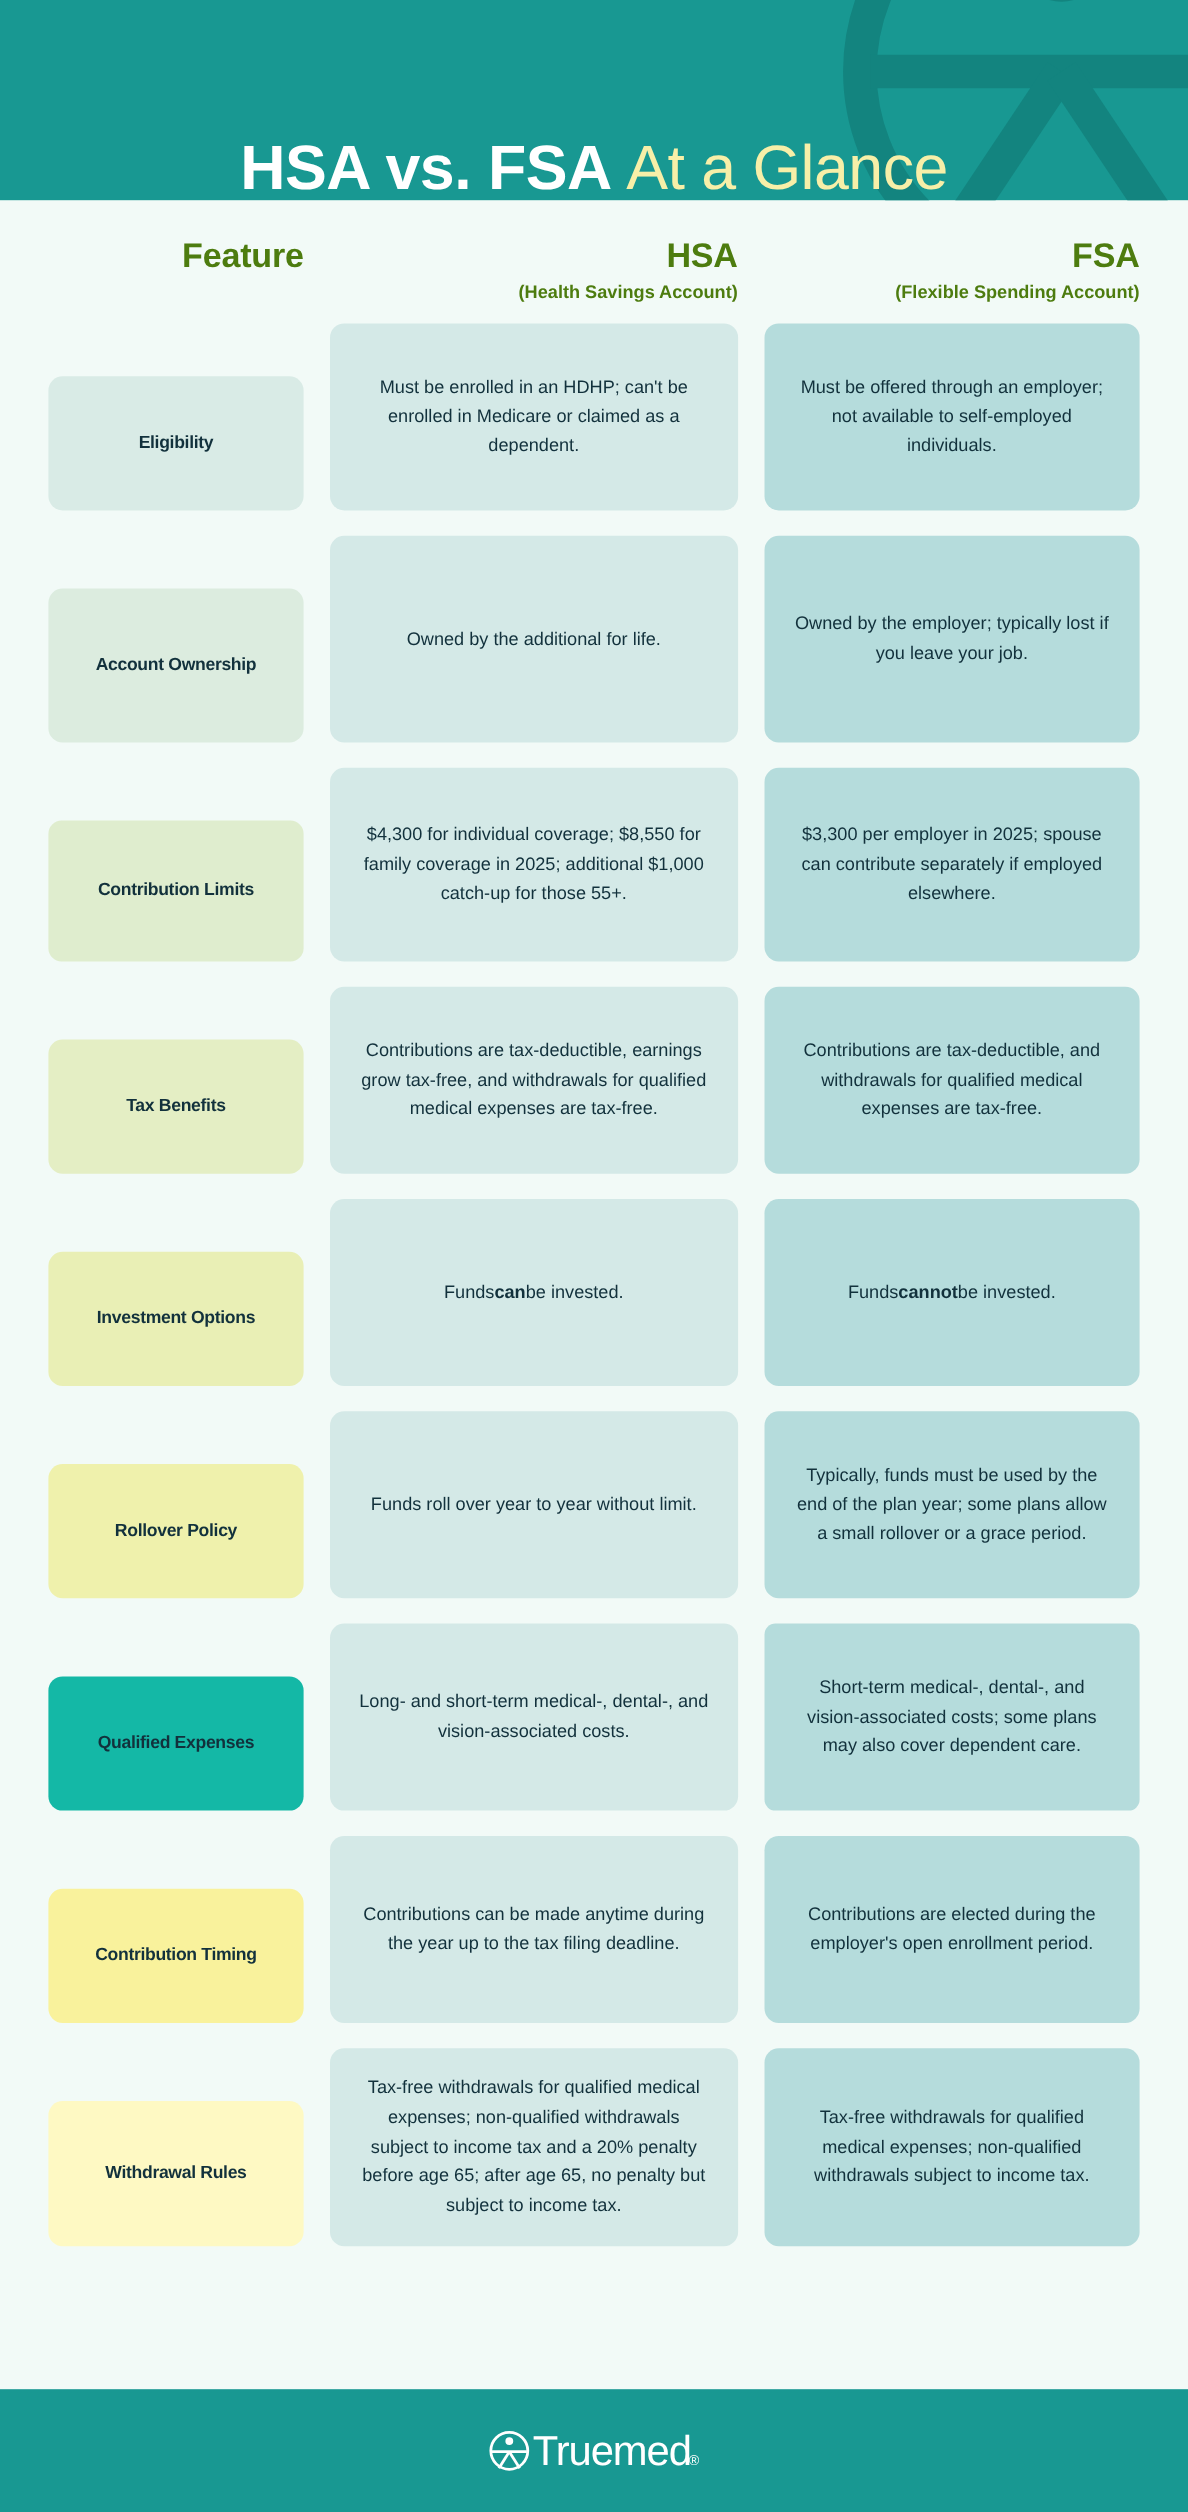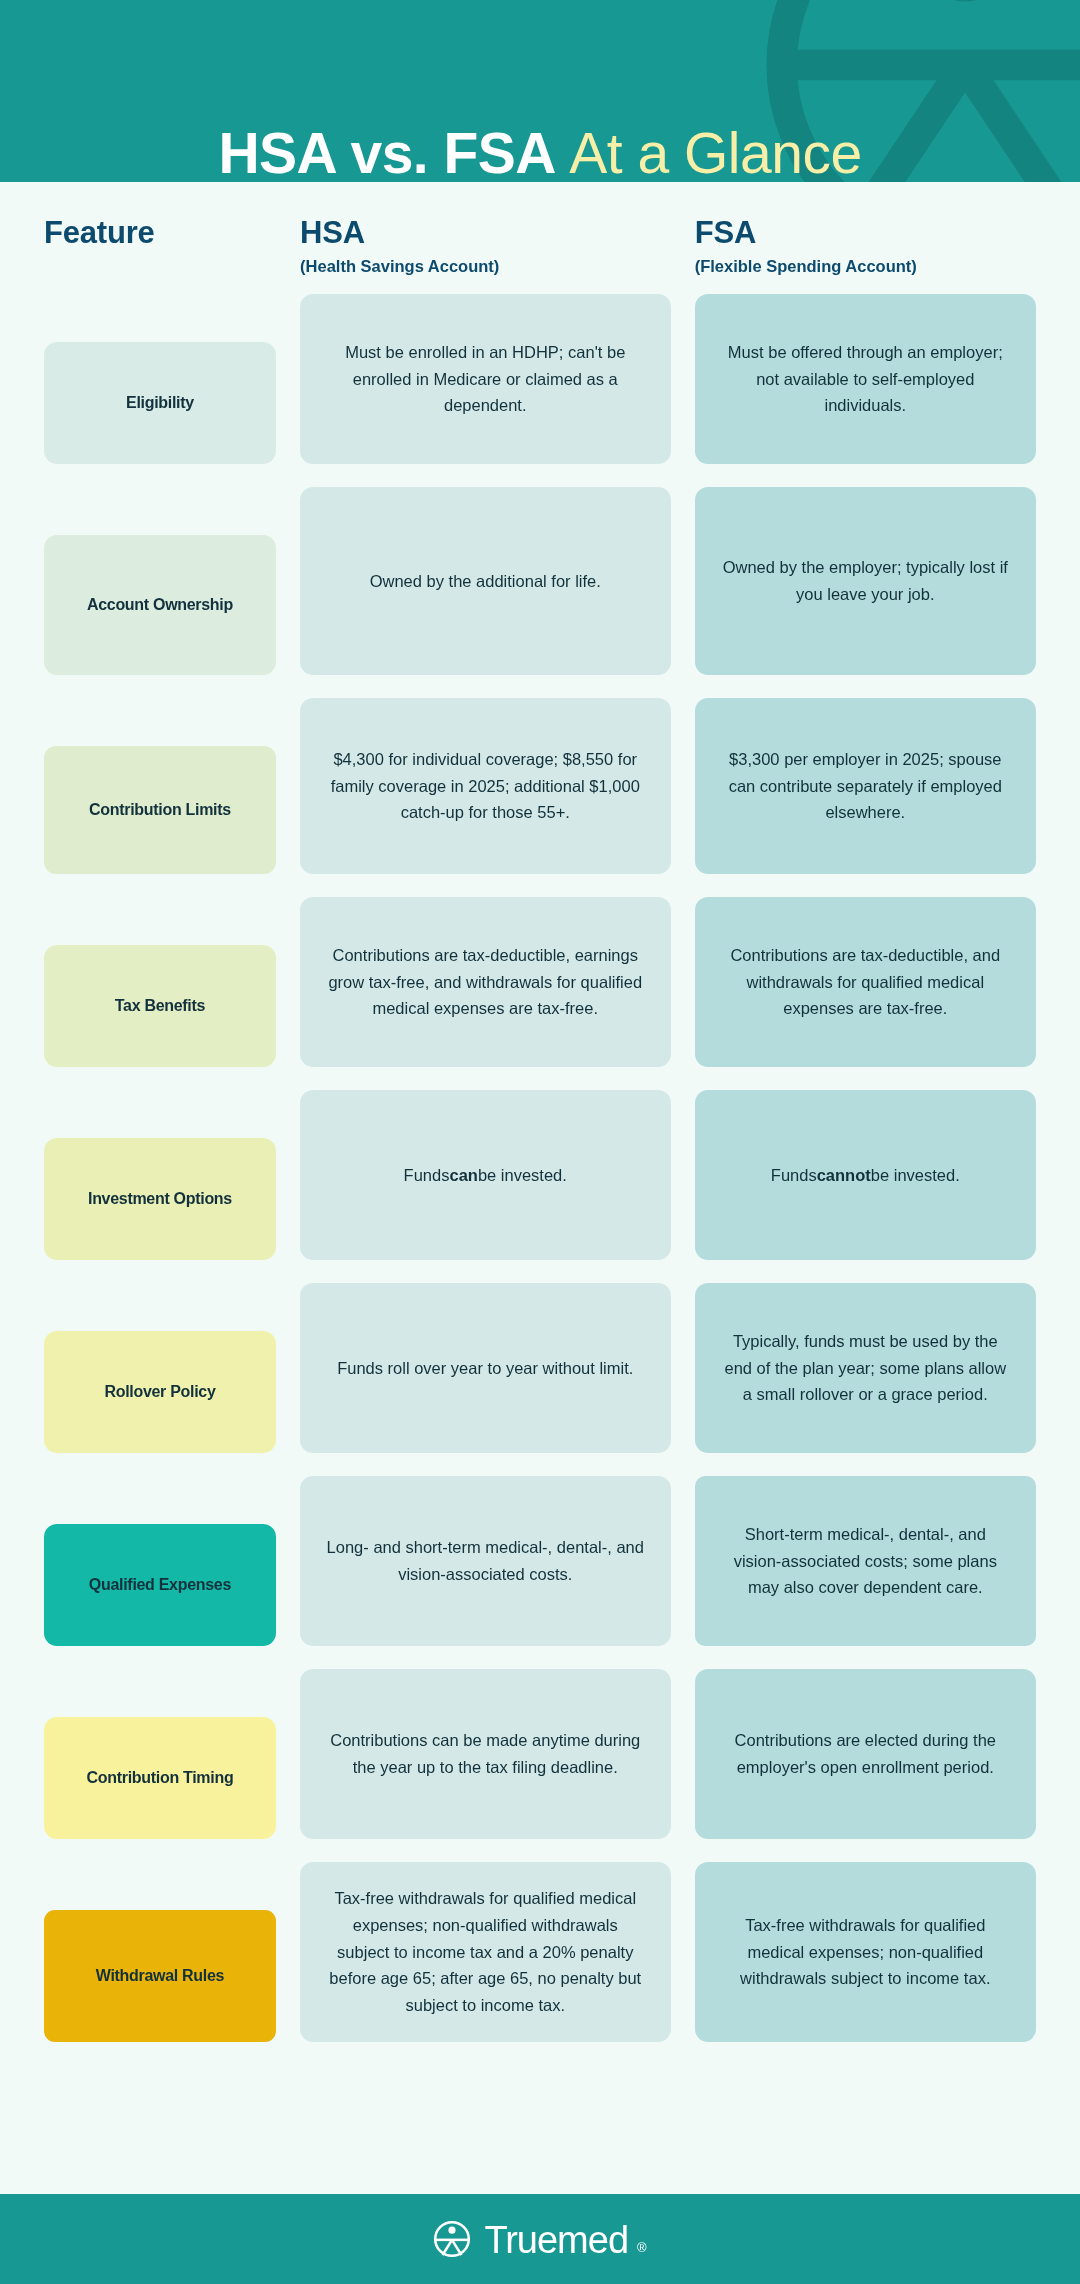--- a/index.html
+++ b/index.html
@@ -51,22 +51,22 @@
     background:#f2faf7;
     padding:0 44px;
   }
 
   .col-heads {
     display:flex;
     padding-top:34px;
     padding-bottom:18px;
   }
   .ch {
-    text-align:left;
-    color:#0c4a6e;
+    text-align:right;
+    color:#4d7c0f;
   }
   .ch-feature { width:238px; }
   .ch-hsa     { width:380px; margin-left:24px; }
   .ch-fsa     { width:350px; margin-left:24px; }
   .ch-main {
     font-size:31px;
     font-weight:bold;
     line-height:1.1;
     letter-spacing:-0.2px;
   }
@@ -120,26 +120,25 @@
     padding:18px 24px;
   }
   .cell-hsa b, .cell-fsa b { font-weight:bold; }
 
   
   .footer {
     position:absolute;
     left:0;
     bottom:0;
     width:1080px;
-    height:90px;
+    height:112px;
     background:#189892;
     display:flex;
     align-items:center;
     justify-content:center;
-    gap:11px;
   }
   .footer-logo-mark { display:block; }
   .footer-wordmark {
     color:#ffffff;
     font-size:38px;
     font-weight:normal;
     letter-spacing:-1px;
     line-height:1;
     position:relative;
     top:1px;
@@ -221,21 +220,21 @@
         <div class="cell cell-feature" style="background: #14b8a6; min-height: 122px;">Qualified Expenses</div>
         <div class="cell cell-hsa" style="min-height: 122px;">Long- and short-term medical-, dental-, and vision-associated costs.</div>
         <div class="cell cell-fsa" style="min-height: 122px; border-radius: 10px;">Short-term medical-, dental-, and vision-associated costs; some plans may also cover dependent care.</div>
       </div>
       <div class="row">
         <div class="cell cell-feature" style="background: rgb(249, 242, 156); min-height: 122px;">Contribution Timing</div>
         <div class="cell cell-hsa" style="min-height: 122px;">Contributions can be made anytime during the year up to the tax filing deadline.</div>
         <div class="cell cell-fsa" style="min-height: 122px;">Contributions are elected during the employer's open enrollment period.</div>
       </div>
       <div class="row">
-        <div class="cell cell-feature" style="background: #eab308; min-height: 132px; border-radius: 11px;">Withdrawal Rules</div>
+        <div class="cell cell-feature" style="background: #fef9c3; min-height: 132px;">Withdrawal Rules</div>
         <div class="cell cell-hsa" style="min-height: 132px;">Tax-free withdrawals for qualified medical expenses; non-qualified withdrawals subject to income tax and a 20% penalty before age 65; after age 65, no penalty but subject to income tax.</div>
         <div class="cell cell-fsa" style="min-height: 132px;">Tax-free withdrawals for qualified medical expenses; non-qualified withdrawals subject to income tax.</div>
       </div>
     </div>
 
 </div>
 
 <div class="footer">
   <svg class="footer-logo-mark" width="42" height="42" viewBox="0 0 200 200" aria-hidden="true">
     <g fill="none" stroke="#ffffff" stroke-width="12">

